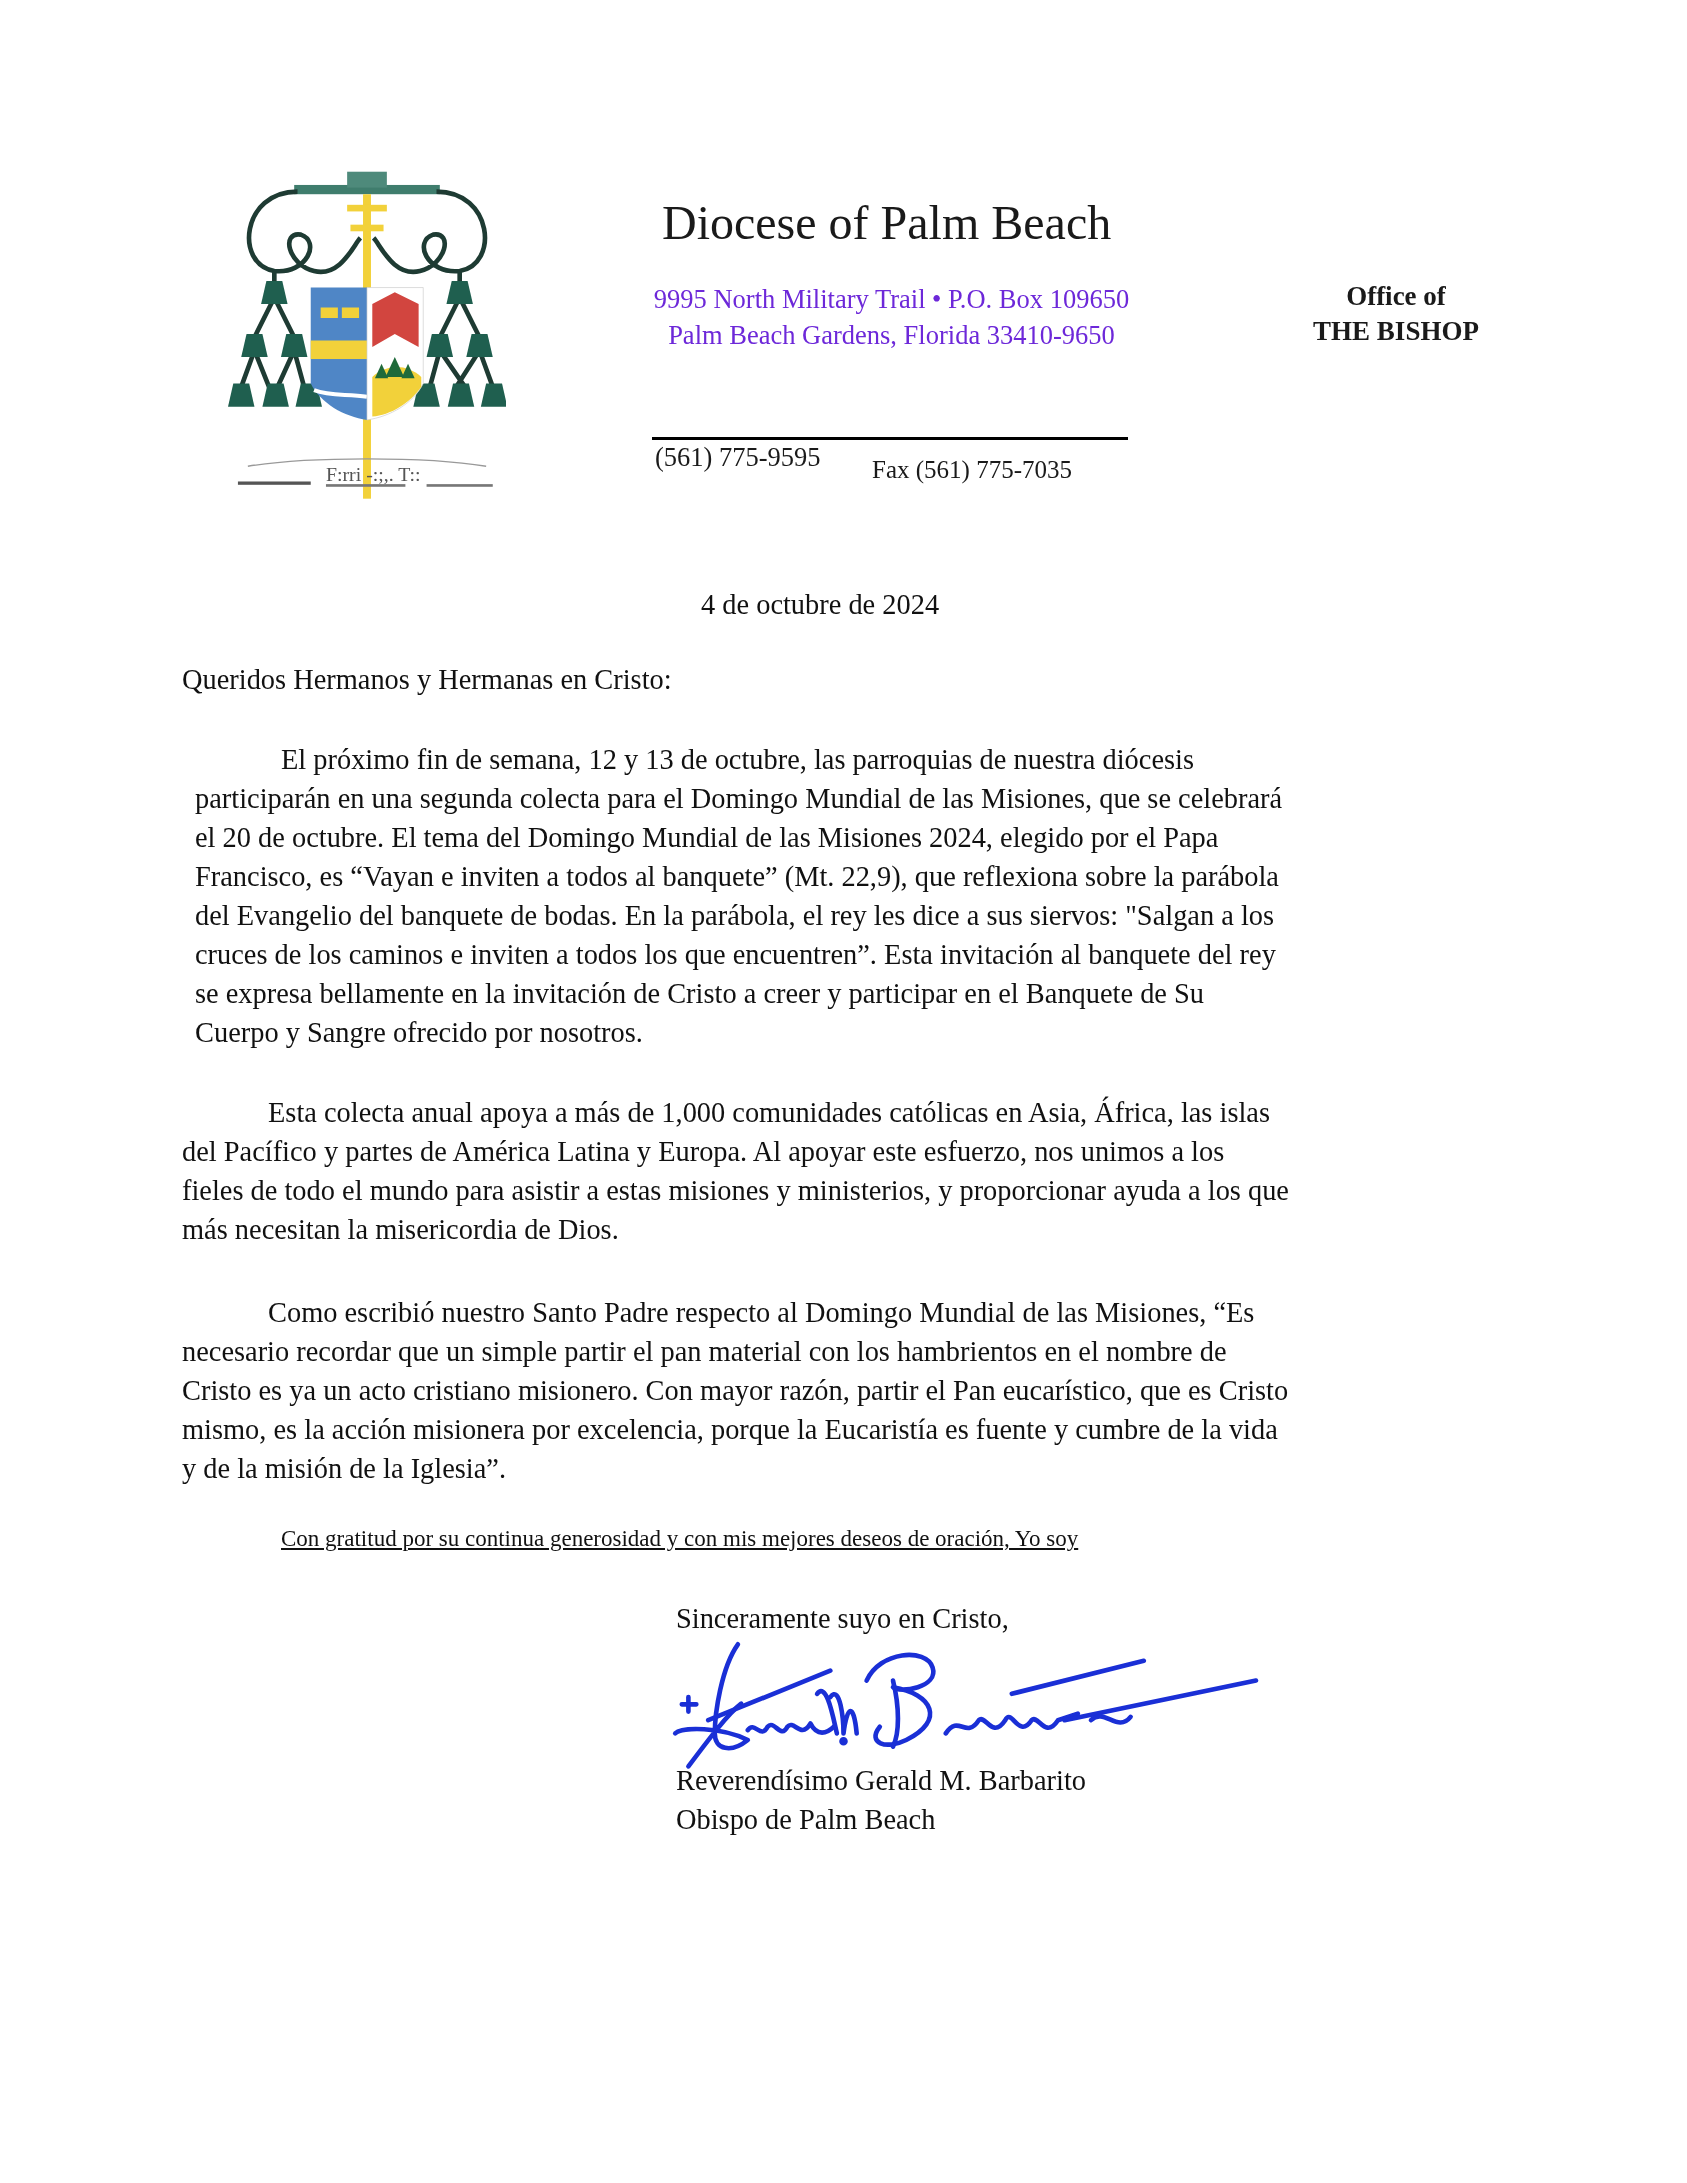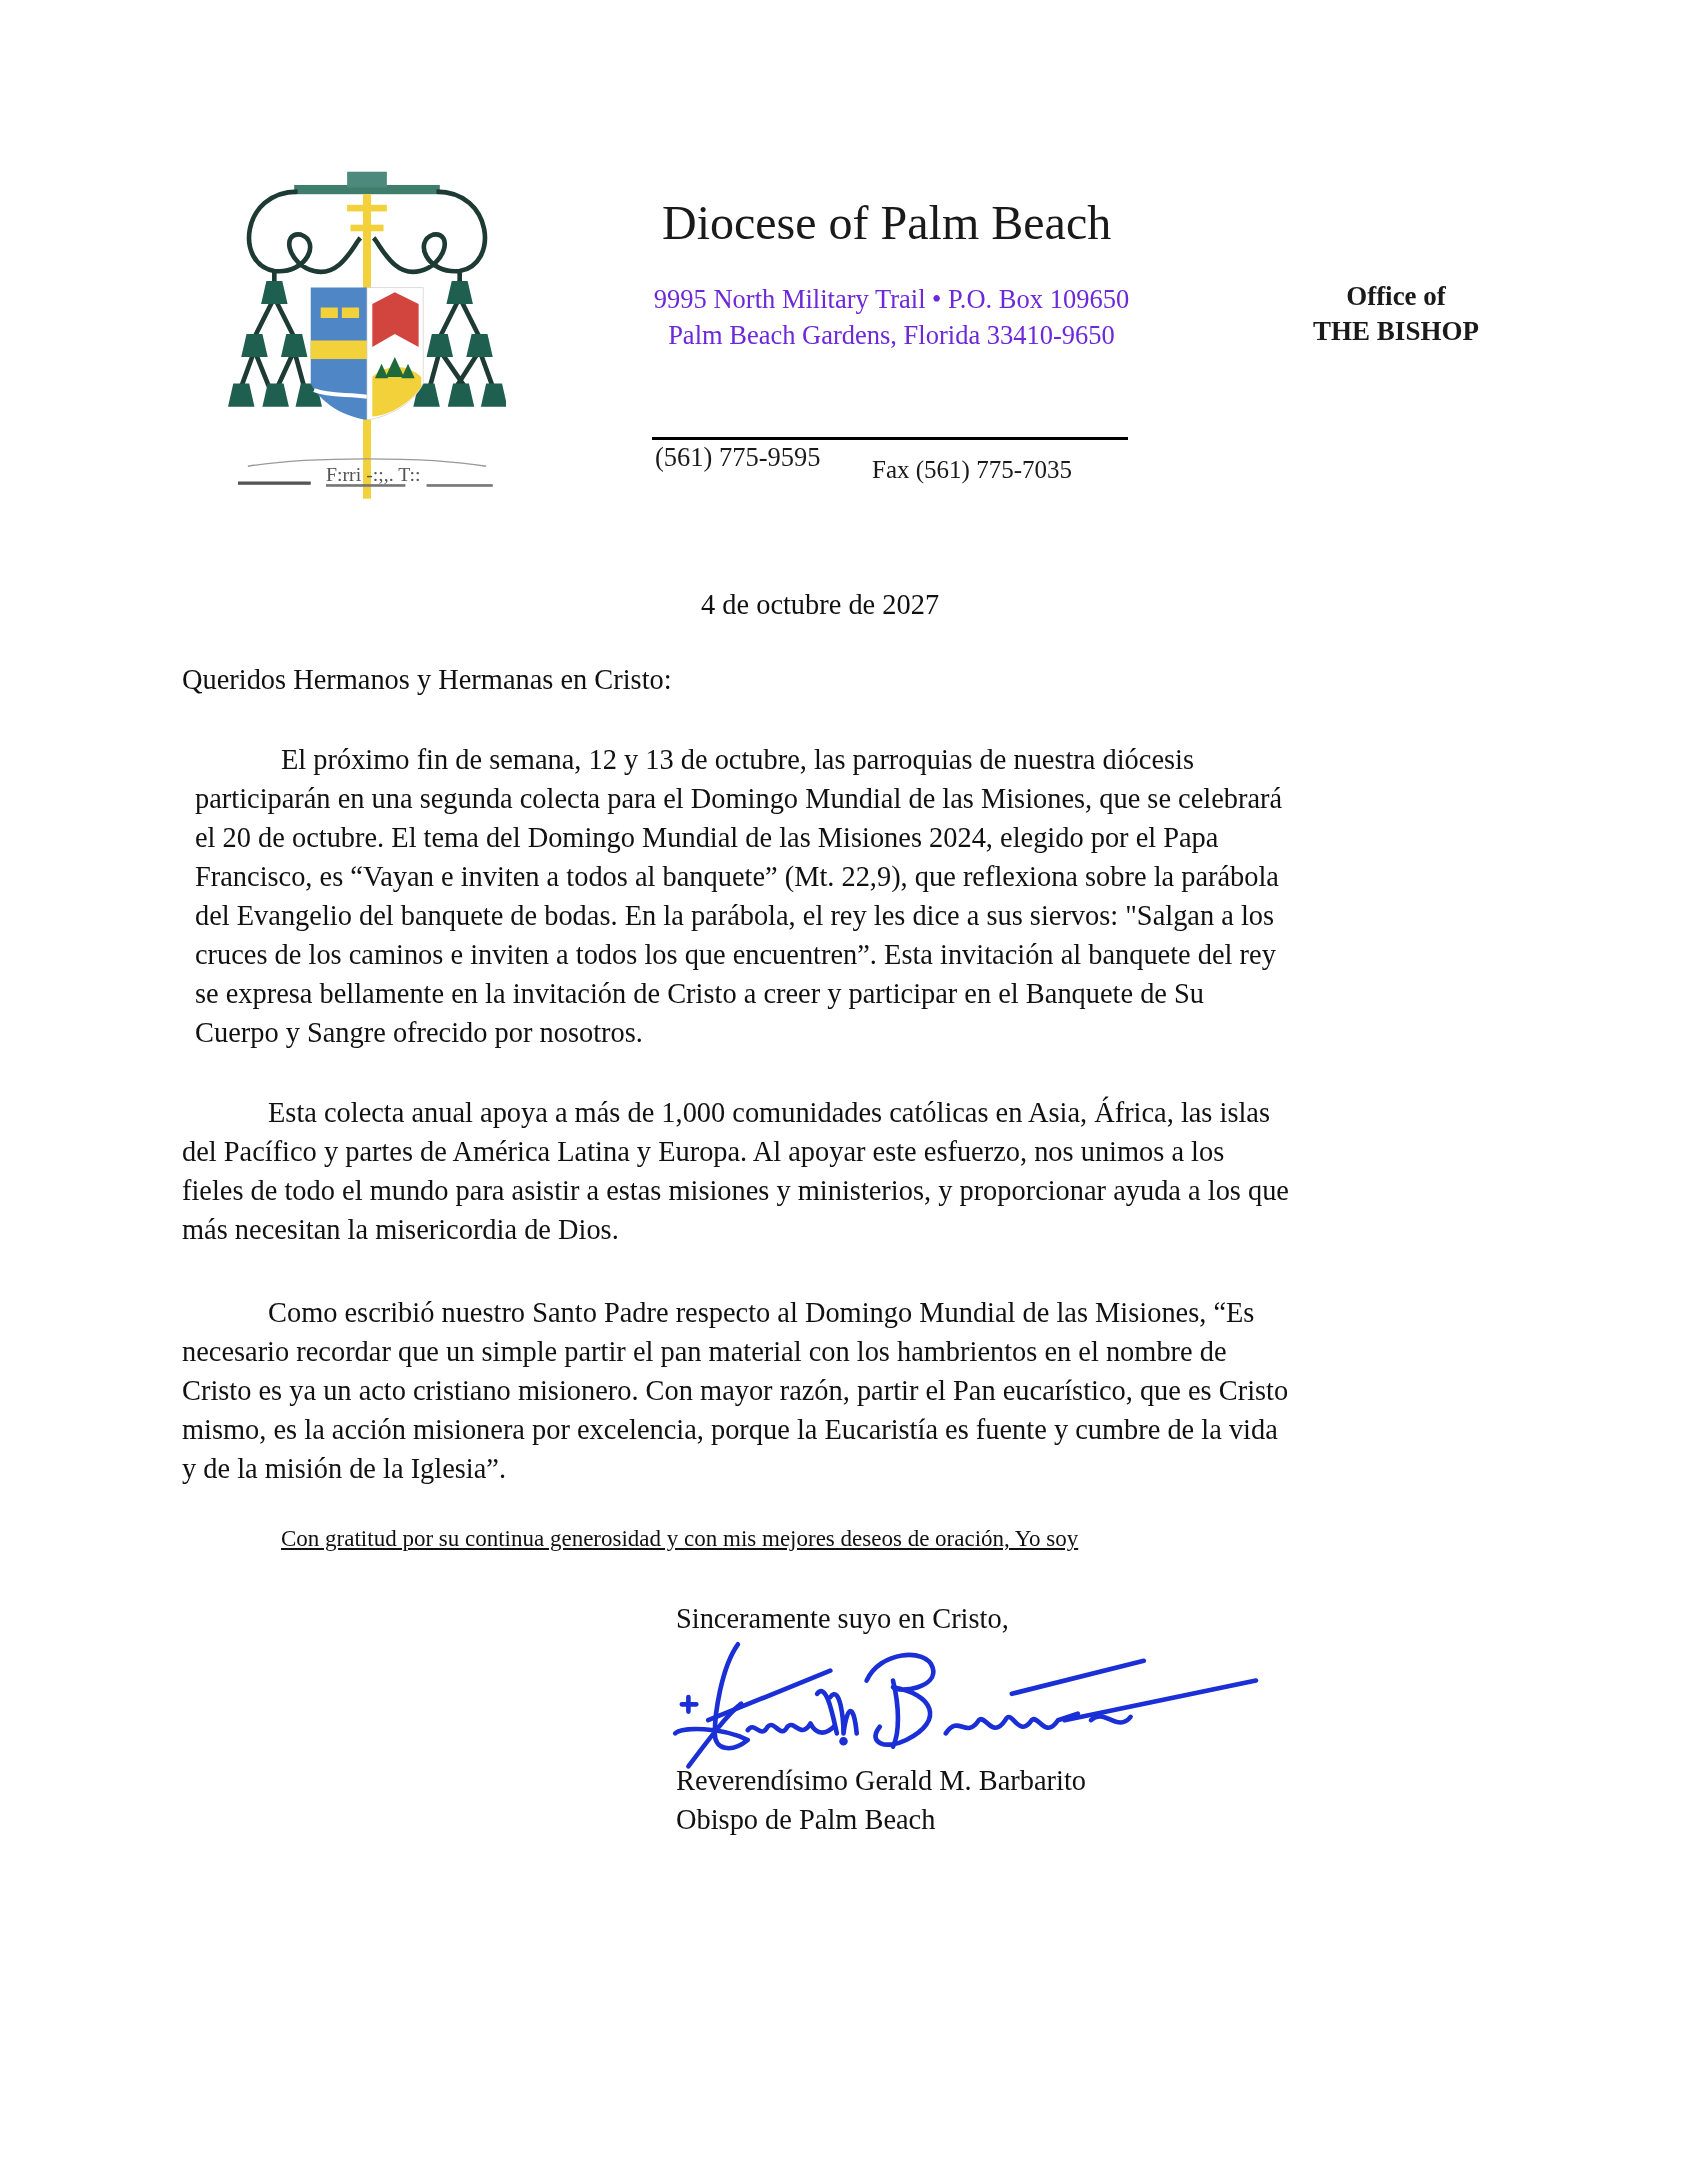--- a/index.html
+++ b/index.html
@@ -102,21 +102,21 @@
 
 <div id="org-title" class="abs">Diocese of Palm Beach</div>
 <div id="addr1" class="abs addr">9995 North Military Trail • P.O. Box 109650</div>
 <div id="addr2" class="abs addr">Palm Beach Gardens, Florida 33410-9650</div>
 <div id="office1" class="abs office">Office of</div>
 <div id="office2" class="abs office">THE BISHOP</div>
 <div id="rule" class="abs"></div>
 <div id="phone" class="abs">(561)  775-9595</div>
 <div id="fax" class="abs">Fax (561)  775-7035</div>
 
-<div id="date" class="abs">4 de octubre de 2027</div>
+<div id="date" class="abs">4 de octubre de 2024</div>
 <div id="salutation" class="abs">Queridos Hermanos y Hermanas en Cristo:</div>
 
 <div id="p1" class="abs para">
   <span class="line l0">El próximo fin de semana, 12 y 13 de octubre, las parroquias de nuestra diócesis</span>
   <span class="line">participarán en una segunda colecta para el Domingo Mundial de las Misiones, que se celebrará</span>
   <span class="line">el 20 de octubre. El tema del Domingo Mundial de las Misiones 2024, elegido por el Papa</span>
   <span class="line">Francisco, es “Vayan e inviten a todos al banquete” (Mt. 22,9), que reflexiona sobre la parábola</span>
   <span class="line">del Evangelio del banquete de bodas. En la parábola, el rey les dice a sus siervos: "Salgan a los</span>
   <span class="line">cruces de los caminos e inviten a todos los que encuentren”. Esta invitación al banquete del rey</span>
   <span class="line">se expresa bellamente en la invitación de Cristo a creer y participar en el Banquete de Su</span>

